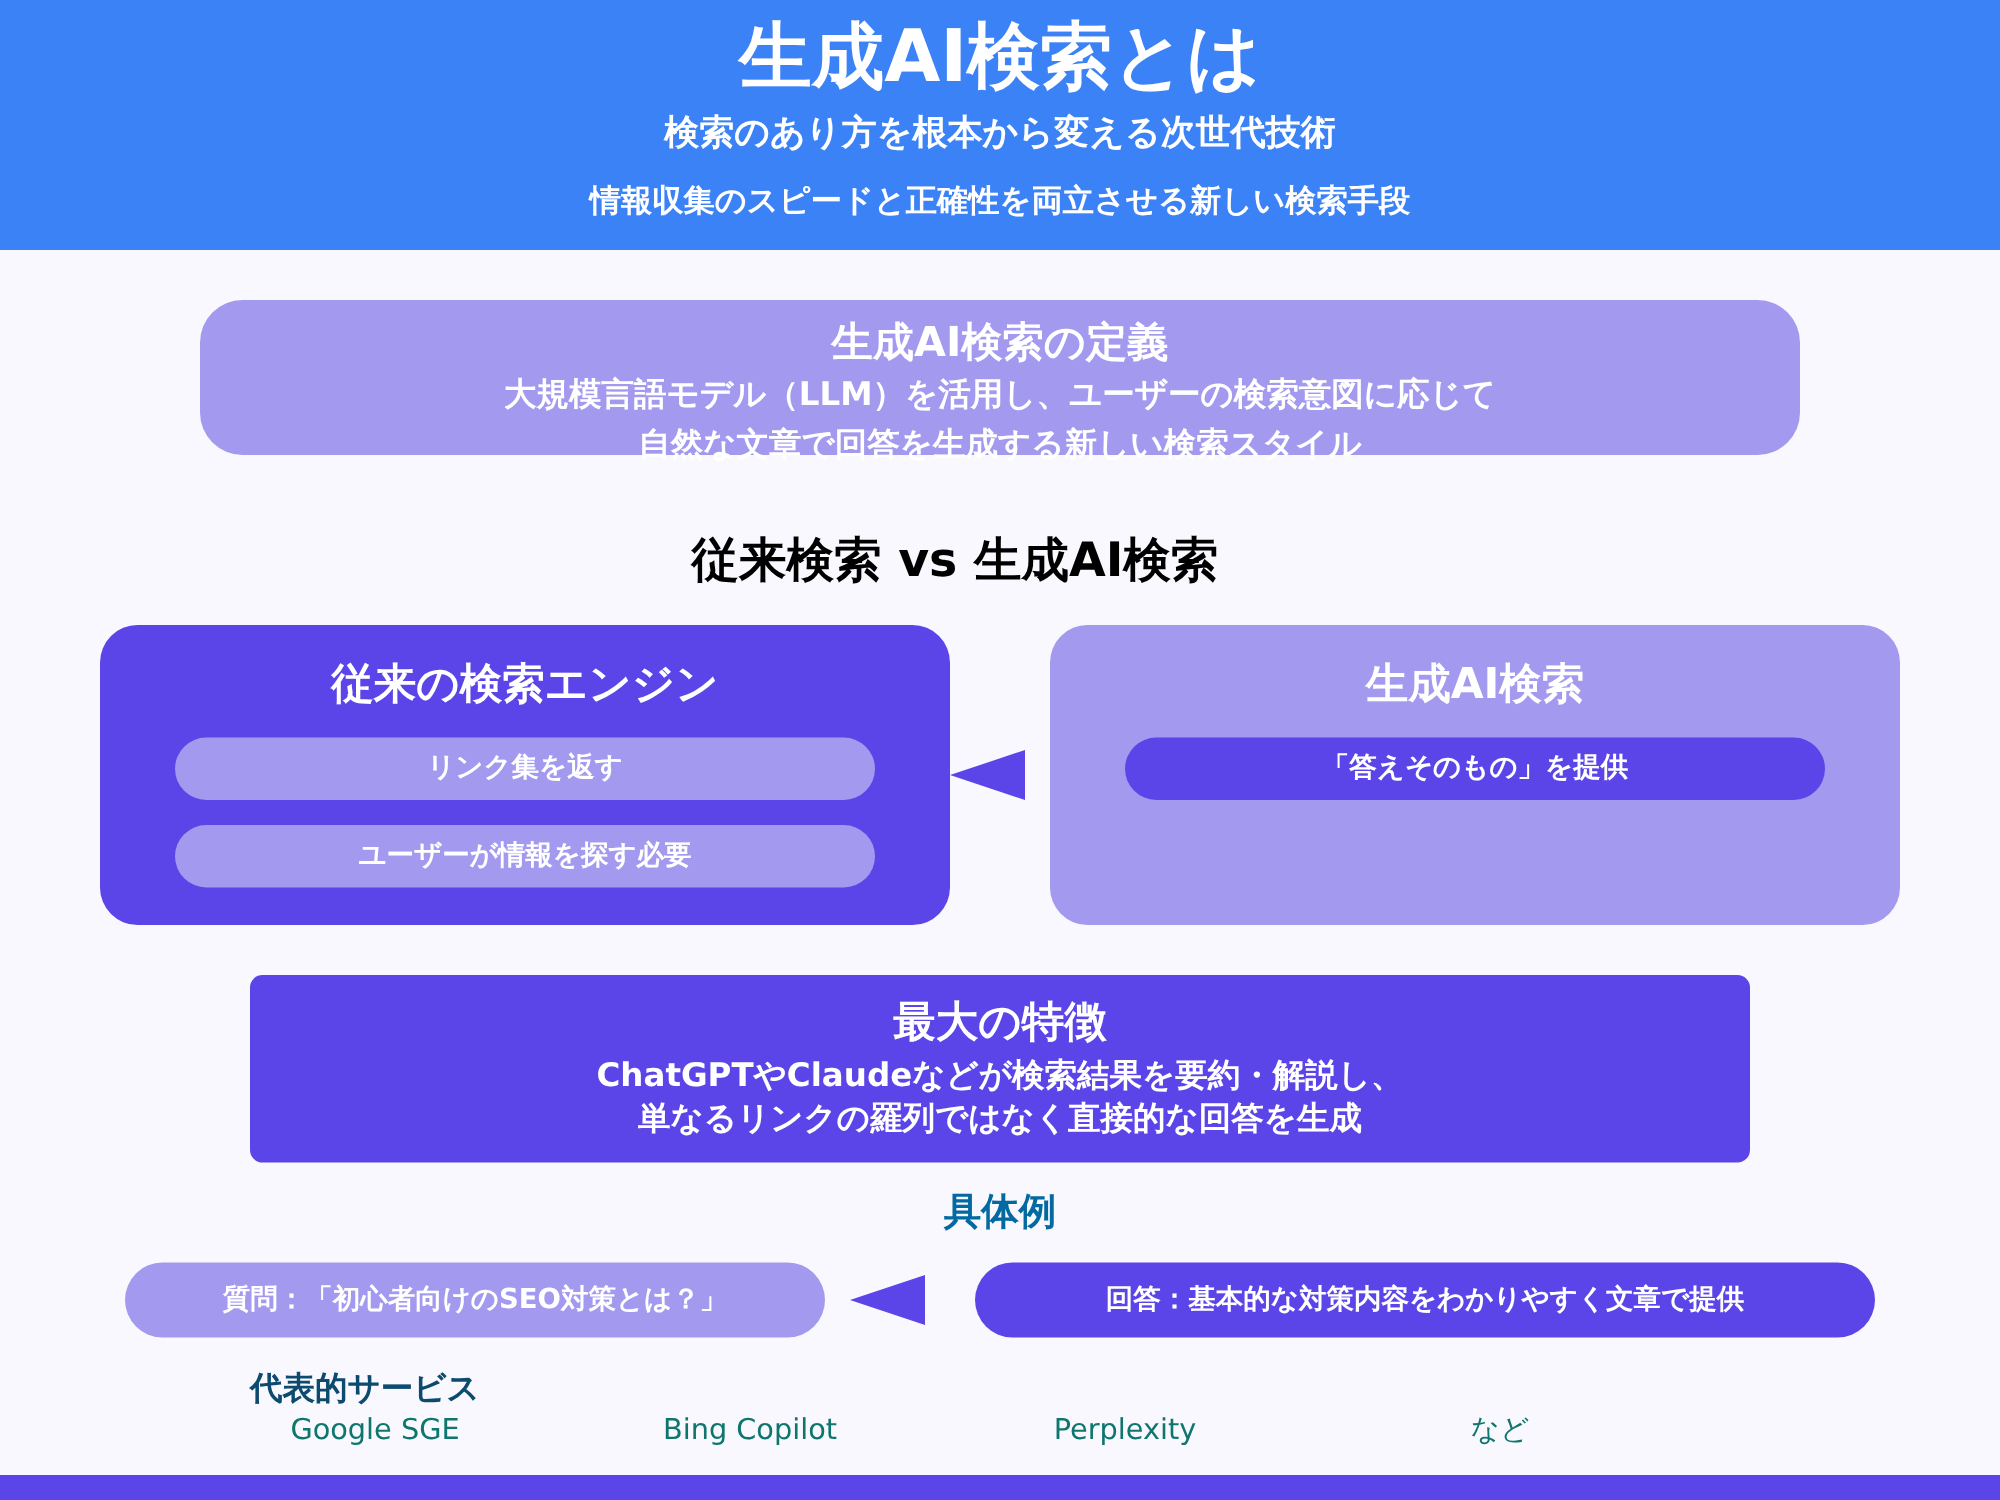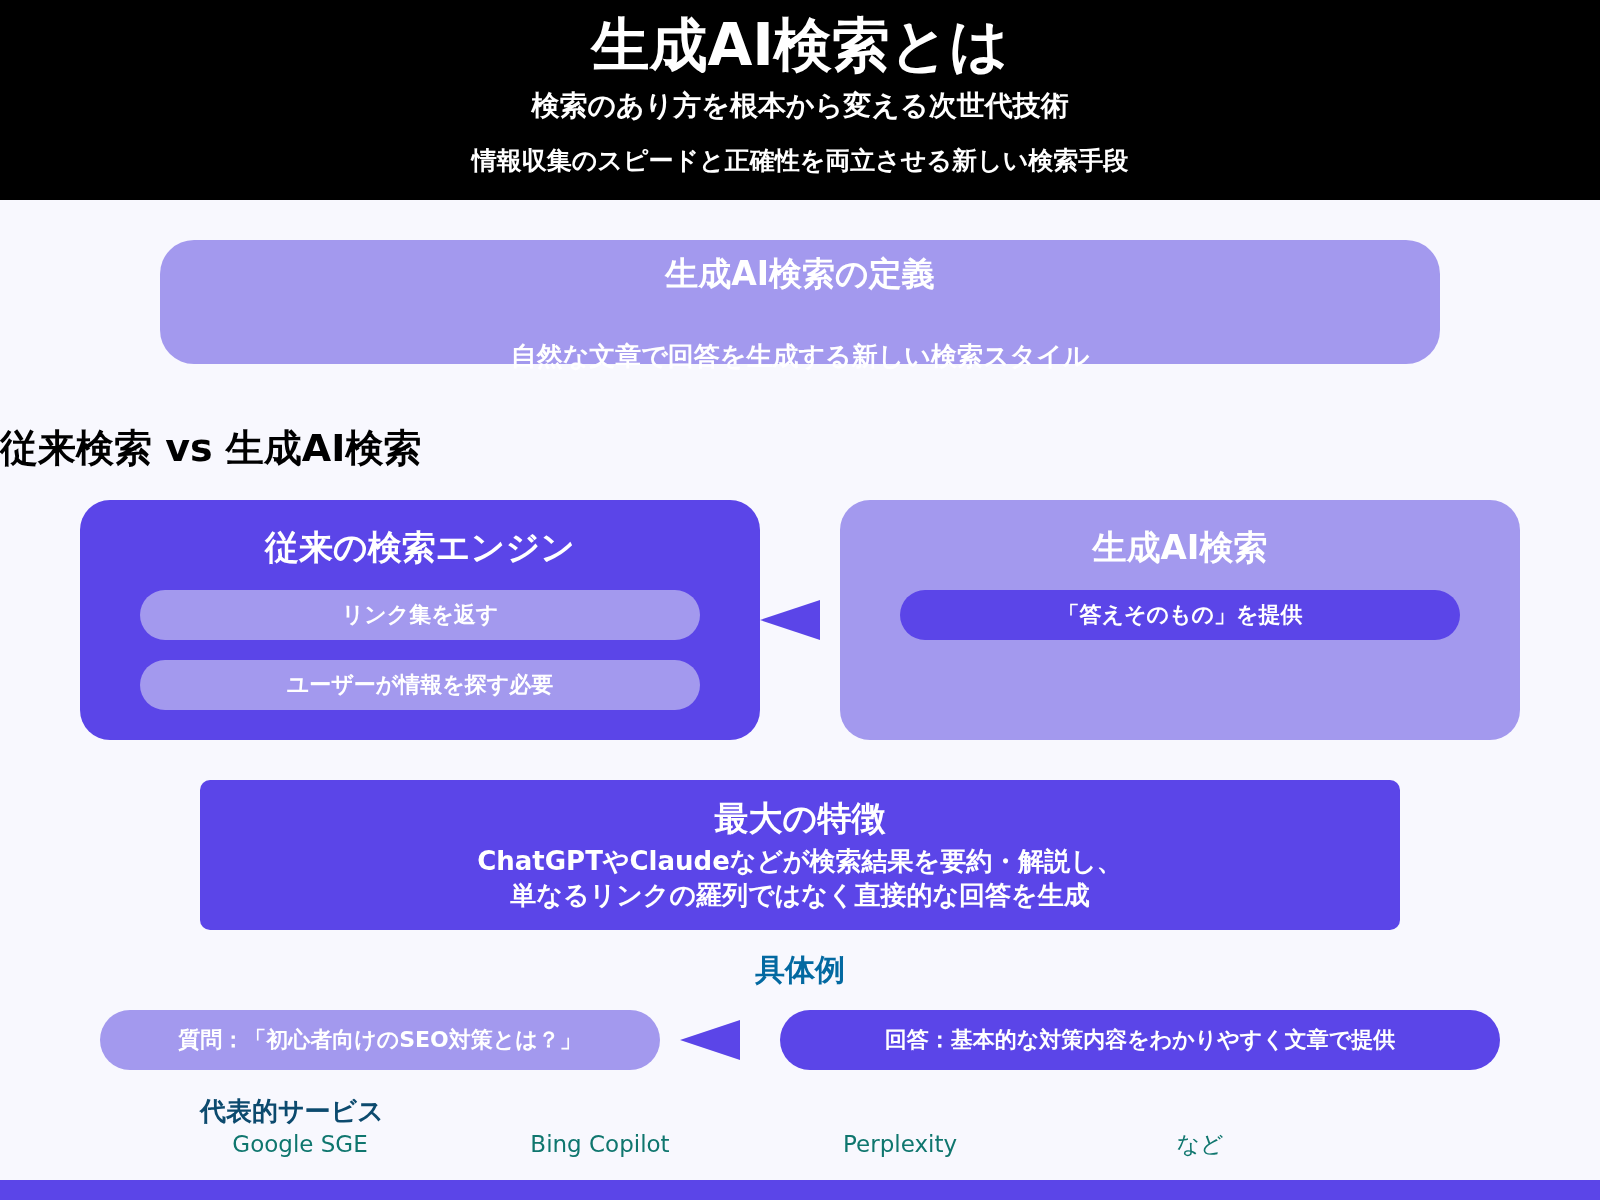--- a/index.html
+++ b/index.html
@@ -5,35 +5,35 @@
   * { box-sizing: border-box; margin: 0; padding: 0; }
   html, body { width: 1600px; height: 1200px; overflow: hidden; }
   body {
     background: #F8F8FE;
     font-family: "DejaVu Sans", "Liberation Sans", sans-serif;
     position: relative;
     color: #000;
   }
   .header {
     position: absolute; left: 0; top: 0; width: 1600px; height: 200px;
-    background: #000000; color: #fff; text-align: center;
+    background: #3b82f6; color: #fff; text-align: center;
   }
   .header .title { position: absolute; left: 0; right: 0; top: 10px; font-size: 58px; font-weight: bold; line-height: 70px; }
   .header .sub1 { position: absolute; left: 0; right: 0; top: 88px; font-size: 28px; font-weight: bold; line-height: 36px; }
   .header .sub2 { position: absolute; left: 0; right: 0; top: 144px; font-size: 25px; font-weight: bold; line-height: 34px; }
 
   .box { position: absolute; color: #fff; text-align: center; }
   .dark { background: #5B45E8; }
   .light { background: #A399EE; }
 
   .def-box { left: 160px; top: 240px; width: 1280px; height: 124px; border-radius: 34px; }
   .def-box .h { position: absolute; left: 0; right: 0; top: 12px; font-size: 33px; font-weight: bold; line-height: 44px; }
   .def-box .line { position: absolute; left: 0; right: 0; font-size: 26px; font-weight: bold; line-height: 36px; }
 
-  .vs-title { position: absolute; left: 0; width: 1528px; top: 424px; font-size: 38px; font-weight: bold; line-height: 48px; color: #000; }
+  .vs-title { position: absolute; left: 0; width: 1528px; top: 424px; text-align: center; font-size: 38px; font-weight: bold; line-height: 48px; color: #000; }
 
   .cmp-box { top: 500px; width: 680px; height: 240px; border-radius: 30px; }
   .cmp-box .h { position: absolute; left: 0; right: 0; top: 24px; font-size: 34px; font-weight: bold; line-height: 46px; }
   .pill { position: absolute; left: 60px; width: 560px; height: 50px; border-radius: 25px; font-size: 22px; font-weight: bold; line-height: 50px; color: #fff; text-align: center; }
 
   .arrow { position: absolute; width: 0; height: 0; border-top: 20px solid transparent; border-bottom: 20px solid transparent; border-right: 60px solid #5B45E8; }
 
   .feat-box { left: 200px; top: 780px; width: 1200px; height: 150px; border-radius: 10px; }
   .feat-box .h { position: absolute; left: 0; right: 0; top: 16px; font-size: 34px; font-weight: bold; line-height: 44px; }
   .feat-box .line { position: absolute; left: 0; right: 0; font-size: 26px; font-weight: bold; line-height: 34px; }
@@ -51,20 +51,21 @@
 <body>
 
 <div class="header">
   <div class="title">生成AI検索とは</div>
   <div class="sub1">検索のあり方を根本から変える次世代技術</div>
   <div class="sub2">情報収集のスピードと正確性を両立させる新しい検索手段</div>
 </div>
 
 <div class="box light def-box">
   <div class="h">生成AI検索の定義</div>
+  <div class="line" style="top:58px;">大規模言語モデル（LLM）を活用し、ユーザーの検索意図に応じて</div>
   <div class="line" style="top:98px;">自然な文章で回答を生成する新しい検索スタイル</div>
 </div>
 
 <div class="vs-title">従来検索 vs 生成AI検索</div>
 
 <div class="box dark cmp-box" style="left:80px;">
   <div class="h">従来の検索エンジン</div>
   <div class="pill light" style="top:90px;">リンク集を返す</div>
   <div class="pill light" style="top:160px;">ユーザーが情報を探す必要</div>
 </div>

